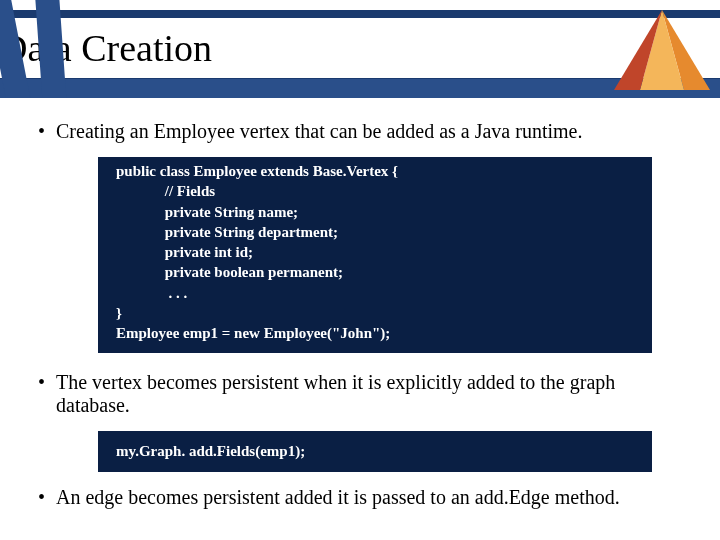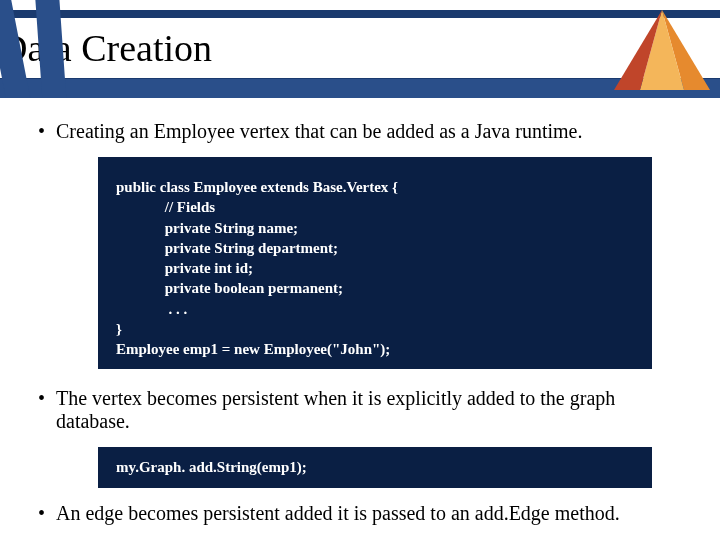--- a/index.html
+++ b/index.html
@@ -103,21 +103,21 @@
     font-size: 19px;
     padding-left: 24px;
   }
   .sub-li::before {
     font-size: 18px;
   }
   .code-block {
     background: #0a1f44;
     color: #ffffff;
     margin: 10px 40px 18px 70px;
-    padding: 20px 18px 10px 18px;
+    padding: 4px 18px 10px 18px;
     font-family: "Times New Roman", serif;
     font-size: 15px;
     font-weight: bold;
     line-height: 1.35;
     white-space: pre;
   }
   .code-block.small {
     padding: 10px 18px;
     margin: 10px 40px 14px 70px;
   }
@@ -157,18 +157,18 @@
              private int id;
              private boolean permanent;
               . . .
 }
 Employee emp1 = new Employee("John");</div>
 
   <ul class="main">
     <li class="sub-li">The vertex becomes persistent when it is explicitly added to the graph database.</li>
   </ul>
 
-  <div class="code-block small">my.Graph. add.String(emp1);</div>
+  <div class="code-block small">my.Graph. add.Fields(emp1);</div>
 
   <ul class="main">
     <li class="sub-li">An edge becomes persistent added it is passed to an add.Edge method.</li>
   </ul>
 </div>
 
 </body></html>

